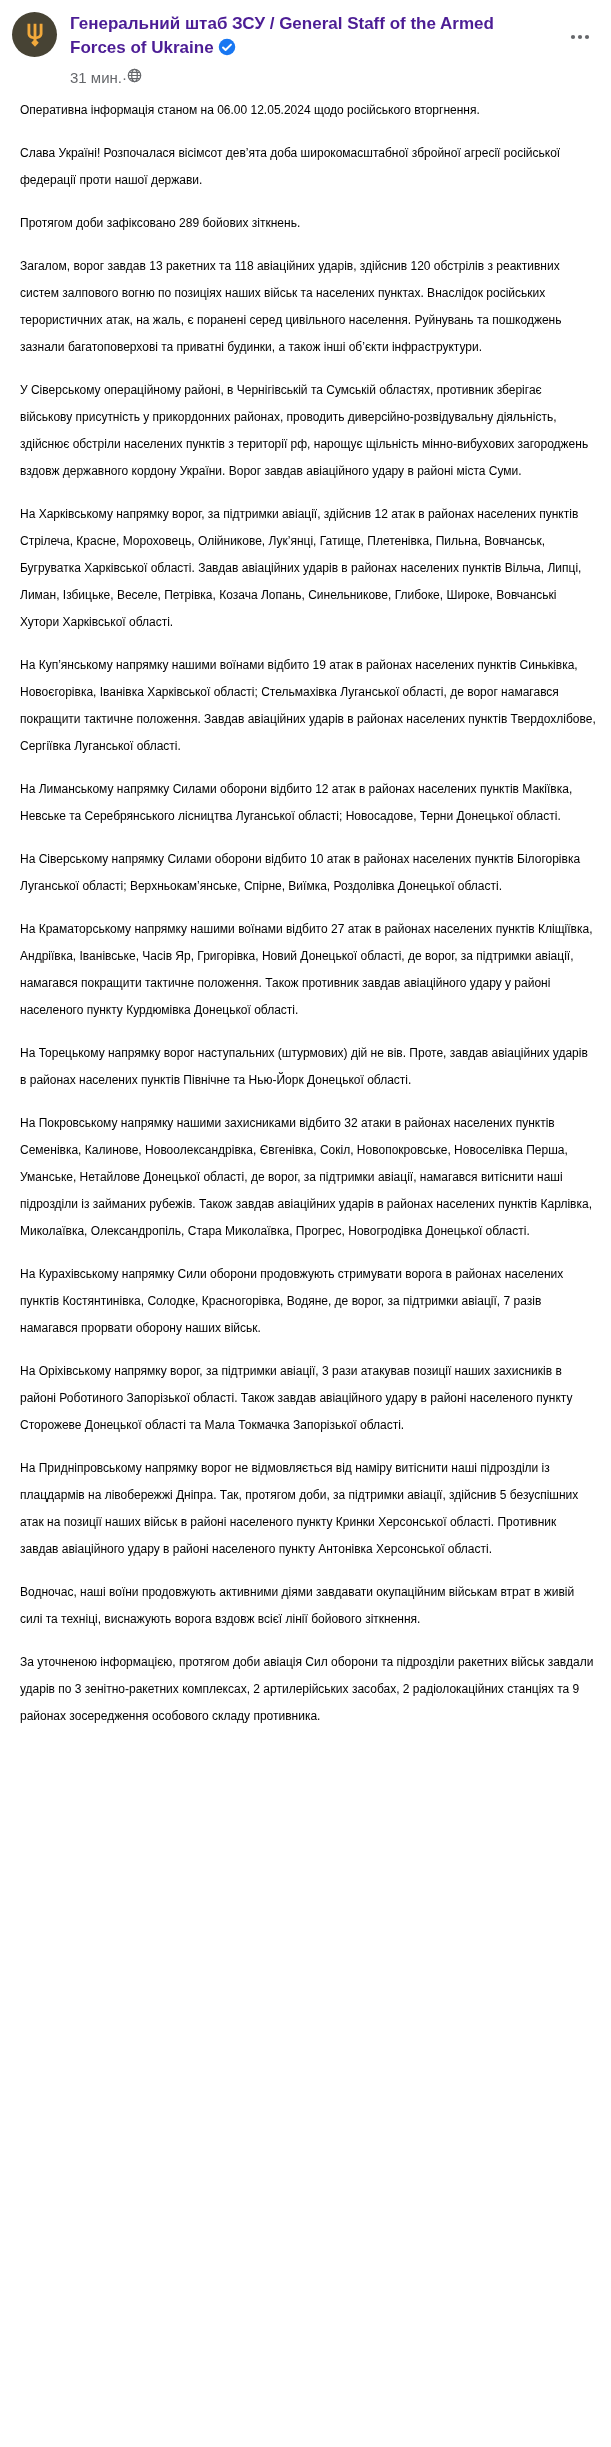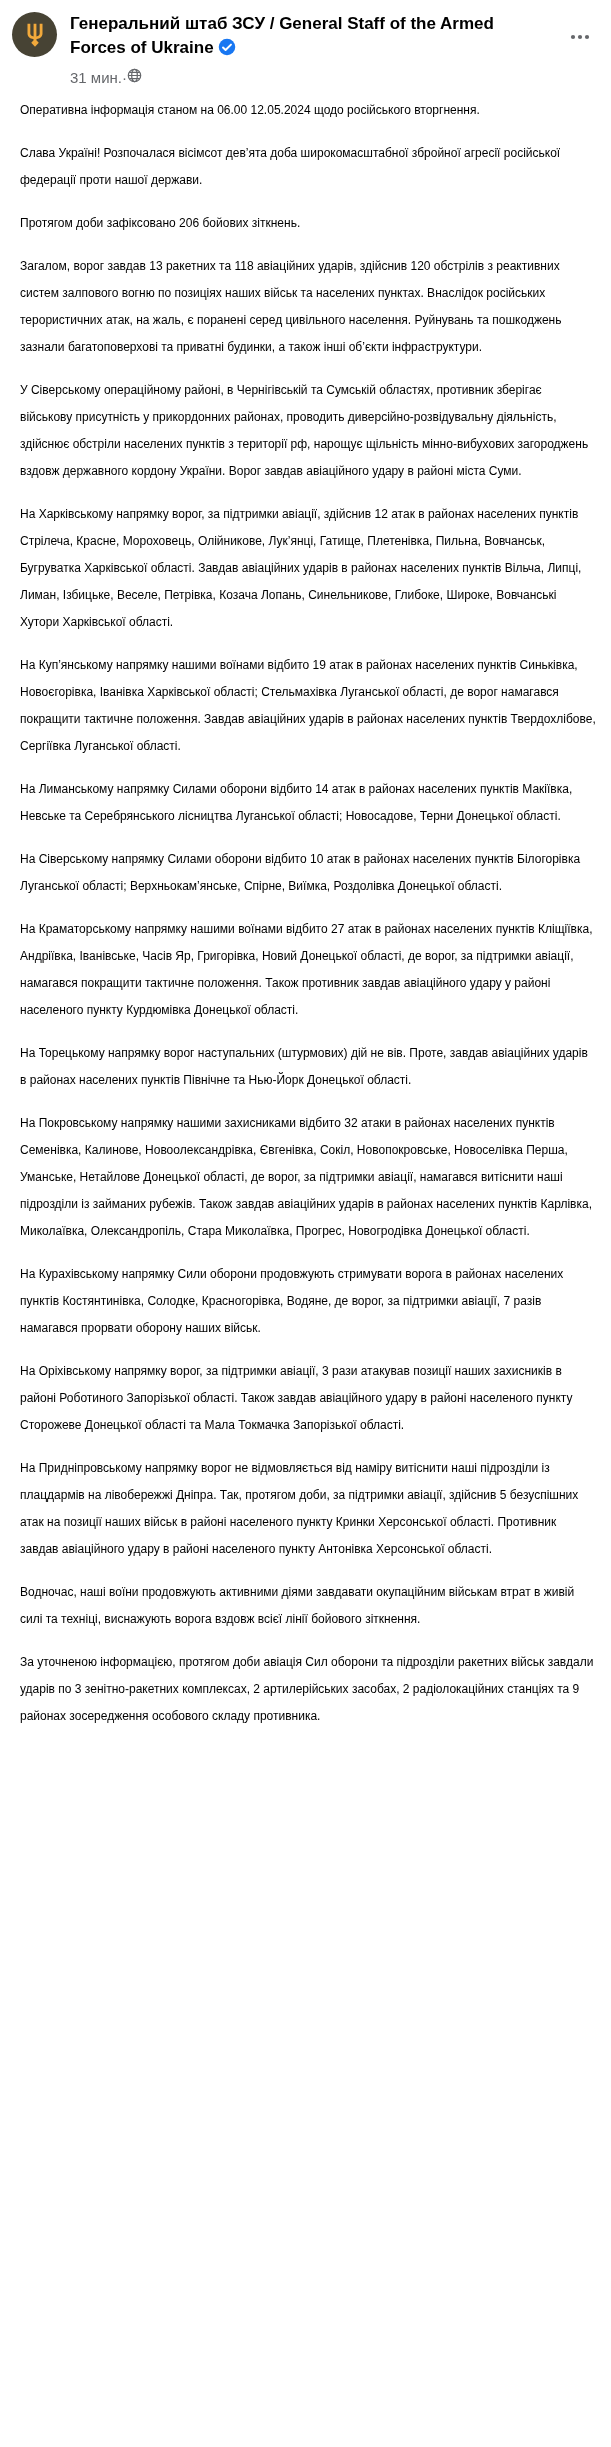--- a/index.html
+++ b/index.html
@@ -33,21 +33,21 @@
   .avatar svg { display: block; }
   .header-info {
     flex: 1 1 auto;
     margin-left: 13px;
     min-width: 0;
   }
   .page-name {
     font-size: 17px;
     line-height: 24px;
     font-weight: 700;
-    color: #000000;
+    color: #4c1d95;
     max-width: 470px;
     cursor: pointer;
   }
   .verified-icon {
     display: inline-block;
     vertical-align: -3px;
     margin-left: 4px;
   }
   .post-meta {
     display: flex;
@@ -131,26 +131,26 @@
           </g>
         </svg>
       </span>
     </button>
 
   </div>
 
   <div class="post-body">
       <p class="post-paragraph">Оперативна інформація станом на 06.00 12.05.2024 щодо російського вторгнення.</p>
       <p class="post-paragraph">Слава Україні! Розпочалася вісімсот дев’ята доба широкомасштабної збройної агресії російської федерації проти нашої держави.</p>
-      <p class="post-paragraph">Протягом доби зафіксовано 206 бойових зіткнень.</p>
+      <p class="post-paragraph">Протягом доби зафіксовано 289 бойових зіткнень.</p>
       <p class="post-paragraph">Загалом, ворог завдав 13 ракетних та 118 авіаційних ударів, здійснив 120 обстрілів з реактивних систем залпового вогню по позиціях наших військ та населених пунктах. Внаслідок російських терористичних атак, на жаль, є поранені серед цивільного населення. Руйнувань та пошкоджень зазнали багатоповерхові та приватні будинки, а також інші об’єкти інфраструктури.</p>
       <p class="post-paragraph">У Сіверському операційному районі, в Чернігівській та Сумській областях, противник зберігає військову присутність у прикордонних районах, проводить диверсійно-розвідувальну діяльність, здійснює обстріли населених пунктів з території рф, нарощує щільність мінно-вибухових загороджень вздовж державного кордону України. Ворог завдав авіаційного удару в районі міста Суми.</p>
       <p class="post-paragraph">На Харківському напрямку ворог, за підтримки авіації, здійснив 12 атак в районах населених пунктів Стрілеча, Красне, Мороховець, Олійникове, Лук’янці, Гатище, Плетенівка, Пильна, Вовчанськ, Бугруватка Харківської області. Завдав авіаційних ударів в районах населених пунктів Вільча, Липці, Лиман, Ізбицьке, Веселе, Петрівка, Козача Лопань, Синельникове, Глибоке, Широке, Вовчанські Хутори Харківської області.</p>
       <p class="post-paragraph">На Куп’янському напрямку нашими воїнами відбито 19 атак в районах населених пунктів Синьківка, Новоєгорівка, Іванівка Харківської області; Стельмахівка Луганської області, де ворог намагався покращити тактичне положення. Завдав авіаційних ударів в районах населених пунктів Твердохлібове, Сергіївка Луганської області.</p>
-      <p class="post-paragraph">На Лиманському напрямку Силами оборони відбито 14 атак в районах населених пунктів Макіївка, Невське та Серебрянського лісництва Луганської області; Новосадове, Терни Донецької області.</p>
+      <p class="post-paragraph">На Лиманському напрямку Силами оборони відбито 12 атак в районах населених пунктів Макіївка, Невське та Серебрянського лісництва Луганської області; Новосадове, Терни Донецької області.</p>
       <p class="post-paragraph">На Сіверському напрямку Силами оборони відбито 10 атак в районах населених пунктів Білогорівка Луганської області; Верхньокам’янське, Спірне, Виїмка, Роздолівка Донецької області.</p>
       <p class="post-paragraph">На Краматорському напрямку нашими воїнами відбито 27 атак в районах населених пунктів Кліщіївка, Андріївка, Іванівське, Часів Яр, Григорівка, Новий Донецької області, де ворог, за підтримки авіації, намагався покращити тактичне положення. Також противник завдав авіаційного удару у районі населеного пункту Курдюмівка Донецької області.</p>
       <p class="post-paragraph">На Торецькому напрямку ворог наступальних (штурмових) дій не вів. Проте, завдав авіаційних ударів в районах населених пунктів Північне та Нью-Йорк Донецької області.</p>
       <p class="post-paragraph">На Покровському напрямку нашими захисниками відбито 32 атаки в районах населених пунктів Семенівка, Калинове, Новоолександрівка, Євгенівка, Сокіл, Новопокровське, Новоселівка Перша, Уманське, Нетайлове Донецької області, де ворог, за підтримки авіації, намагався витіснити наші підрозділи із займаних рубежів. Також завдав авіаційних ударів в районах населених пунктів Карлівка, Миколаївка, Олександропіль, Стара Миколаївка, Прогрес, Новогродівка Донецької області.</p>
       <p class="post-paragraph">На Курахівському напрямку Сили оборони продовжують стримувати ворога в районах населених пунктів Костянтинівка, Солодке, Красногорівка, Водяне, де ворог, за підтримки авіації, 7 разів намагався прорвати оборону наших військ.</p>
       <p class="post-paragraph">На Оріхівському напрямку ворог, за підтримки авіації, 3 рази атакував позиції наших захисників в районі Роботиного Запорізької області. Також завдав авіаційного удару в районі населеного пункту Сторожеве Донецької області та Мала Токмачка Запорізької області.</p>
       <p class="post-paragraph">На Придніпровському напрямку ворог не відмовляється від наміру витіснити наші підрозділи із плацдармів на лівобережжі Дніпра. Так, протягом доби, за підтримки авіації, здійснив 5 безуспішних атак на позиції наших військ в районі населеного пункту Кринки Херсонської області. Противник завдав авіаційного удару в районі населеного пункту Антонівка Херсонської області.</p>
       <p class="post-paragraph">Водночас, наші воїни продовжують активними діями завдавати окупаційним військам втрат в живій силі та техніці, виснажують ворога вздовж всієї лінії бойового зіткнення.</p>
       <p class="post-paragraph">За уточненою інформацією, протягом доби авіація Сил оборони та підрозділи ракетних військ завдали ударів по 3 зенітно-ракетних комплексах, 2 артилерійських засобах, 2 радіолокаційних станціях та 9 районах зосередження особового складу противника.</p>
     </div>

